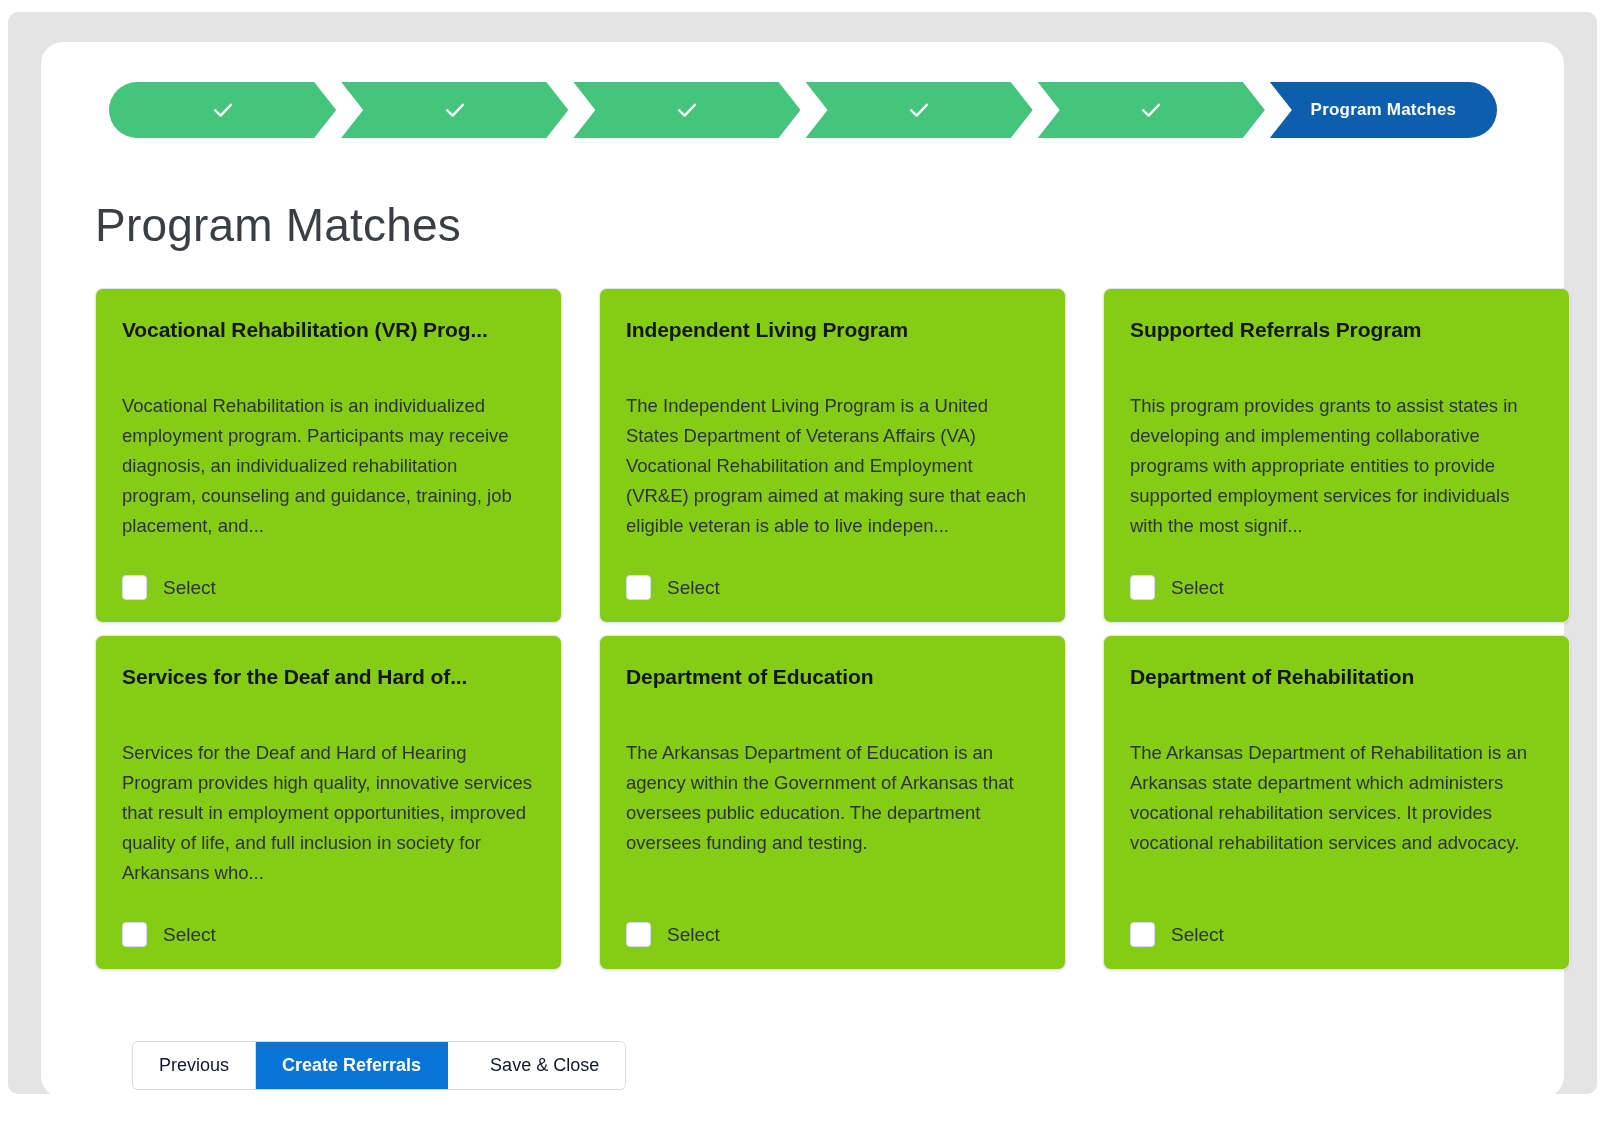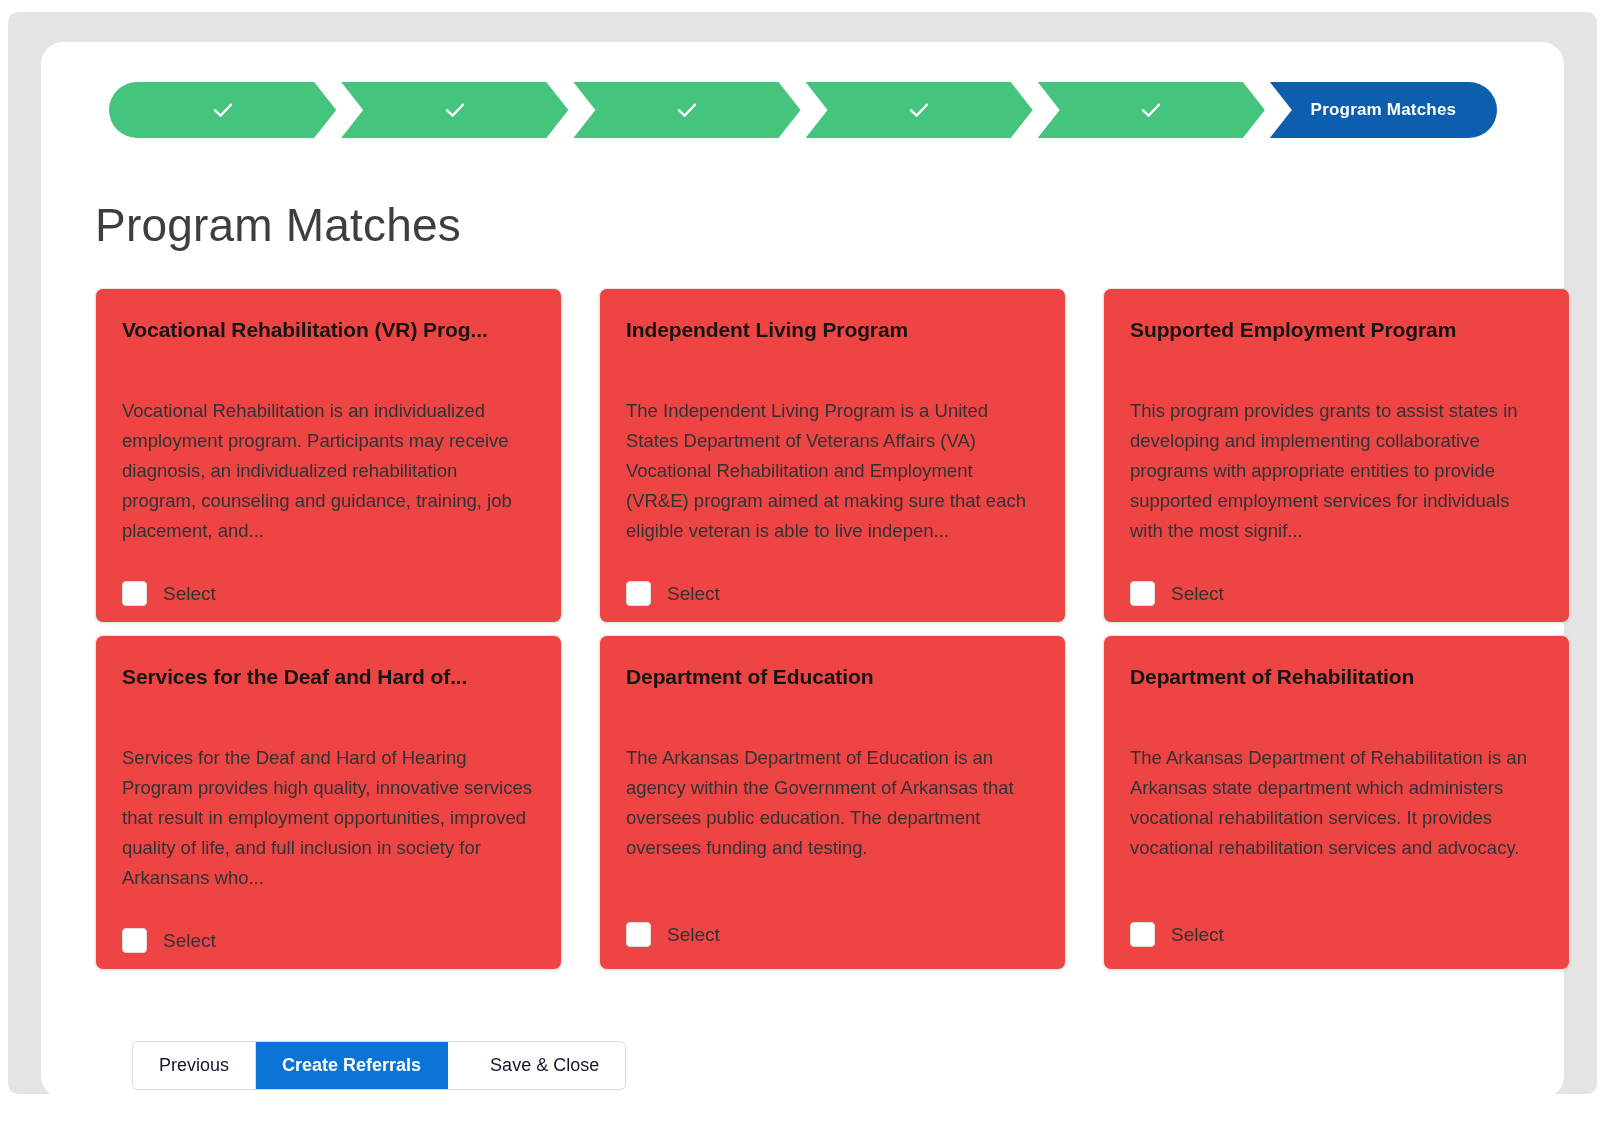--- a/index.html
+++ b/index.html
@@ -84,39 +84,38 @@
   #grid {
     position: absolute;
     left: 54px; top: 246px;
     width: 1475px;
     display: grid;
     grid-template-columns: repeat(3, 1fr);
     column-gap: 37px;
     row-gap: 12px;
   }
   .program-card {
-    background: #ef4444;
+    background: #84cc16;
     border: 1px solid #e6e6e6;
     border-radius: 8px;
     box-shadow: 0 1px 3px rgba(0,0,0,.09);
     padding: 28px 26px 22px 26px;
     height: 335px;
     display: flex;
     flex-direction: column;
-    gap: 15px;
   }
   .card-title {
     font-size: 21px;
     font-weight: 700;
     color: #161616;
     line-height: 1.25;
     letter-spacing: -.1px;
   }
   .card-body {
-    margin-top: 38px;
+    margin-top: 48px;
     font-size: 18.5px;
     line-height: 30px;
     color: #2f3336;
     flex: 1 1 auto;
   }
   .select-row {
     display: flex;
     align-items: center;
     gap: 16px;
     margin-top: 20px;
@@ -231,21 +230,21 @@
       <div class="program-card">
         <div class="card-title">Independent Living Program</div>
         <div class="card-body">The Independent Living Program is a United States Department of Veterans Affairs (VA) Vocational Rehabilitation and Employment (VR&amp;E) program aimed at making sure that each eligible veteran is able to live indepen...</div>
         <div class="select-row">
           <div class="checkbox"></div>
           <div class="select-label">Select</div>
         </div>
       </div>
 
       <div class="program-card">
-        <div class="card-title">Supported Employment Program</div>
+        <div class="card-title">Supported Referrals Program</div>
         <div class="card-body">This program provides grants to assist states in developing and implementing collaborative programs with appropriate entities to provide supported employment services for individuals with the most signif...</div>
         <div class="select-row">
           <div class="checkbox"></div>
           <div class="select-label">Select</div>
         </div>
       </div>
 
       <div class="program-card">
         <div class="card-title">Services for the Deaf and Hard of...</div>
         <div class="card-body">Services for the Deaf and Hard of Hearing Program provides high quality, innovative services that result in employment opportunities, improved quality of life, and full inclusion in society for Arkansans who...</div>

